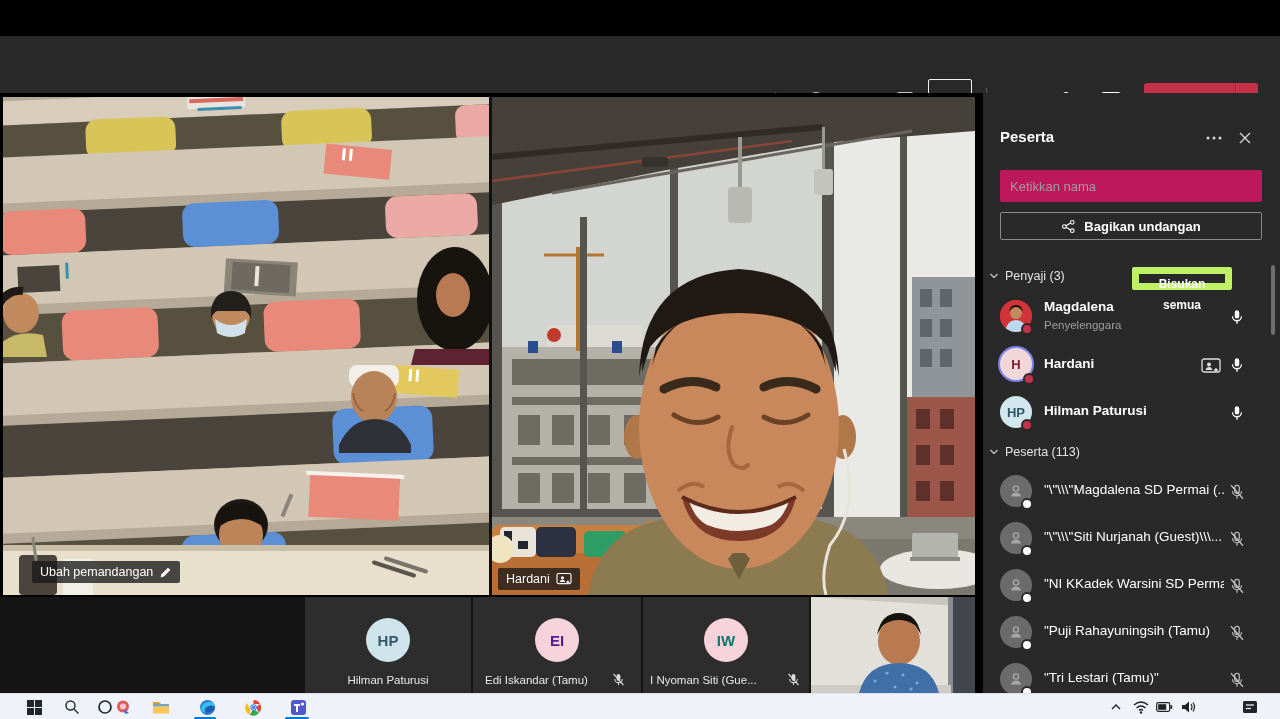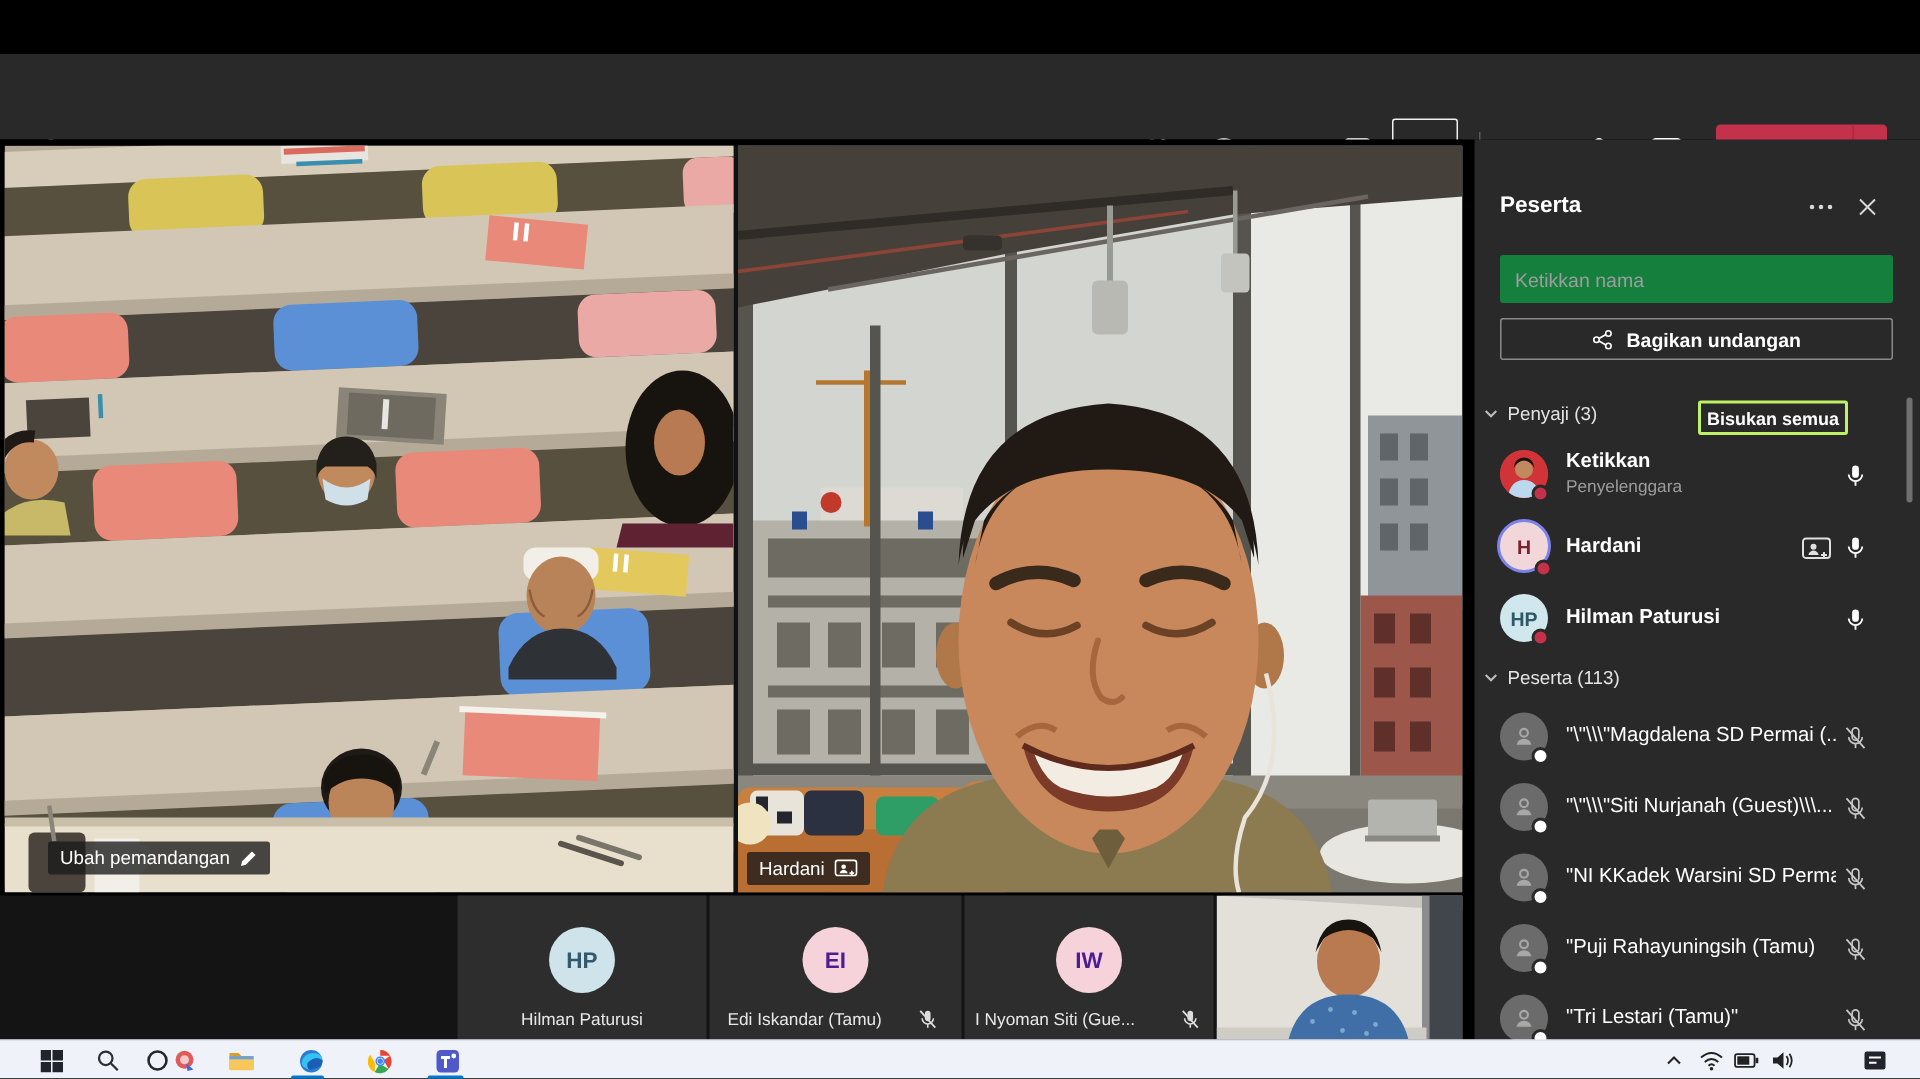--- a/index.html
+++ b/index.html
@@ -40,30 +40,30 @@
   .strip { position:absolute; left:0; top:597px; width:975px; height:96px; background:#141414; }
   .stile { position:absolute; top:0; height:96px; background:#2d2d2d; overflow:hidden; }
   .stile .av { position:absolute; top:21px; width:44px; height:44px; border-radius:50%;
     display:flex; align-items:center; justify-content:center; font-weight:bold; font-size:15px; }
   .stile .nm { position:absolute; bottom:7px; color:#e8e8e8; font-size:11.5px; white-space:nowrap;text-align:center; }
 
   
   .panel { position:absolute; left:983px; top:93px; width:297px; height:600px; background:#292929; }
   .panel-title { position:absolute; left:17px; top:35px; color:#fff; font-size:15px; font-weight:bold; }
   .p-icon { position:absolute; top:38px; color:#d8d8d8; }
-  .search { position:absolute; left:17px; top:77px; width:262px; height:29px; background:#15803d;
+  .search { position:absolute; left:17px; top:77px; width:262px; height:29px; background:#be185d;
     border:none; border-radius:2px; color:#d8d8d8; font-size:13px; padding:16px 10px;
     font-family:"Liberation Sans", sans-serif; }
   .search::placeholder { color:#9d9d9d; }
   .invite { position:absolute; left:17px; top:119px; width:262px; height:28px; background:transparent;
     border:1px solid #8a8a8a; border-radius:2px; color:#fff; font-size:13px; font-weight:bold;
     display:flex; align-items:center; justify-content:center; gap:8px; }
   .sec-head { position:absolute; left:6px; color:#e4e4e4; font-size:12.5px; display:flex; align-items:center; gap:6px; }
   .muteall { position:absolute; left:149px; top:174px; width:100px; height:23px; background:transparent;
-    border:2px solid #bef264; border-radius:2px; color:#fff; font-size:12px; font-weight:bold;
+    border:7px solid #bef264; border-radius:2px; color:#fff; font-size:12px; font-weight:bold;
     line-height:21px; text-align:center; }
   .prow { position:absolute; left:0; width:297px; height:44px; }
   .prow .avatar { position:absolute; left:17px; top:5px; width:32px; height:32px; border-radius:50%;
     display:flex; align-items:center; justify-content:center; font-weight:bold; font-size:13px; }
   .statusdot { position:absolute; width:12px; height:12px; border-radius:50%; border:2px solid #292929;
     left:38px; top:28px; }
   .prow .nm { position:absolute; left:61px; color:#fff; font-size:13.5px; white-space:nowrap;
     max-width:138px; overflow:hidden; }
   .prow .sub { position:absolute; left:61px; top:24px; color:#9d9d9d; font-size:11.5px; }
   .rowicon { position:absolute; top:12px; }
@@ -406,21 +406,21 @@
       <div class="nm" style="left:12px">Edi Iskandar (Tamu)</div>
       <svg width="15" height="15" viewBox="0 0 24 24" style="position:absolute;left:138px;bottom:6px">
         <rect x="9" y="3" width="6" height="11" rx="3" fill="#dcdcdc"></rect>
         <path d="M6 11a6 6 0 0 0 12 0" fill="none" stroke="#dcdcdc" stroke-width="1.7"></path>
         <line x1="12" y1="17" x2="12" y2="21" stroke="#dcdcdc" stroke-width="1.7"></line>
         <line x1="4" y1="3" x2="20" y2="21" stroke="#dcdcdc" stroke-width="2"></line>
       </svg>
     </div>
 
     <div class="stile" style="left:643px;width:166px">
-      <div class="av" style="left:61px;background:#f6d3da;color:#4c1d95">IW</div>
+      <div class="av" style="left:61px;background:#f6d3da;color:#0f766e">IW</div>
       <div class="nm" style="left:7px">I Nyoman Siti (Gue...</div>
       <svg width="15" height="15" viewBox="0 0 24 24" style="position:absolute;left:143px;bottom:6px">
         <rect x="9" y="3" width="6" height="11" rx="3" fill="#dcdcdc"></rect>
         <path d="M6 11a6 6 0 0 0 12 0" fill="none" stroke="#dcdcdc" stroke-width="1.7"></path>
         <line x1="12" y1="17" x2="12" y2="21" stroke="#dcdcdc" stroke-width="1.7"></line>
         <line x1="4" y1="3" x2="20" y2="21" stroke="#dcdcdc" stroke-width="2"></line>
       </svg>
     </div>
 
     <div class="stile" style="left:811px;width:164px">
@@ -484,21 +484,21 @@
     <div class="prow" style="top:202px">
       <div class="avatar" style="background:#d13438;overflow:hidden">
         <svg width="32" height="32" viewBox="0 0 32 32">
           <rect width="32" height="32" fill="#d13438"></rect>
           <circle cx="16" cy="13" r="6" fill="#c08a5e"></circle>
           <path d="M16 5 Q10 5 9 12 Q12 7 16 7 Q20 7 23 12 Q22 5 16 5z" fill="#17130f"></path>
           <path d="M5 32 q2 -12 11 -12 q9 0 11 12z" fill="#bcd8ee"></path>
         </svg>
       </div>
       <div class="statusdot" style="background:#c4314b"></div>
-      <div class="nm" style="top:4px;font-weight:bold">Ketikkan</div>
+      <div class="nm" style="top:4px;font-weight:bold">Magdalena</div>
       <div class="sub">Penyelenggara</div>
       <svg class="rowicon" style="left:245px" width="18" height="20" viewBox="0 0 24 24">
         <rect x="9" y="3" width="6" height="11" rx="3" fill="#fff"></rect>
         <path d="M6 11a6 6 0 0 0 12 0" fill="none" stroke="#fff" stroke-width="1.7"></path>
         <line x1="12" y1="17" x2="12" y2="21" stroke="#fff" stroke-width="1.7"></line>
       </svg>
     </div>
 
     <div class="prow" style="top:250px">
       <div class="avatar" style="background:#f2d7da;color:#7a2130;border:2px solid #7b83eb;left:15px;width:36px;height:36px;top:3px">H</div>

